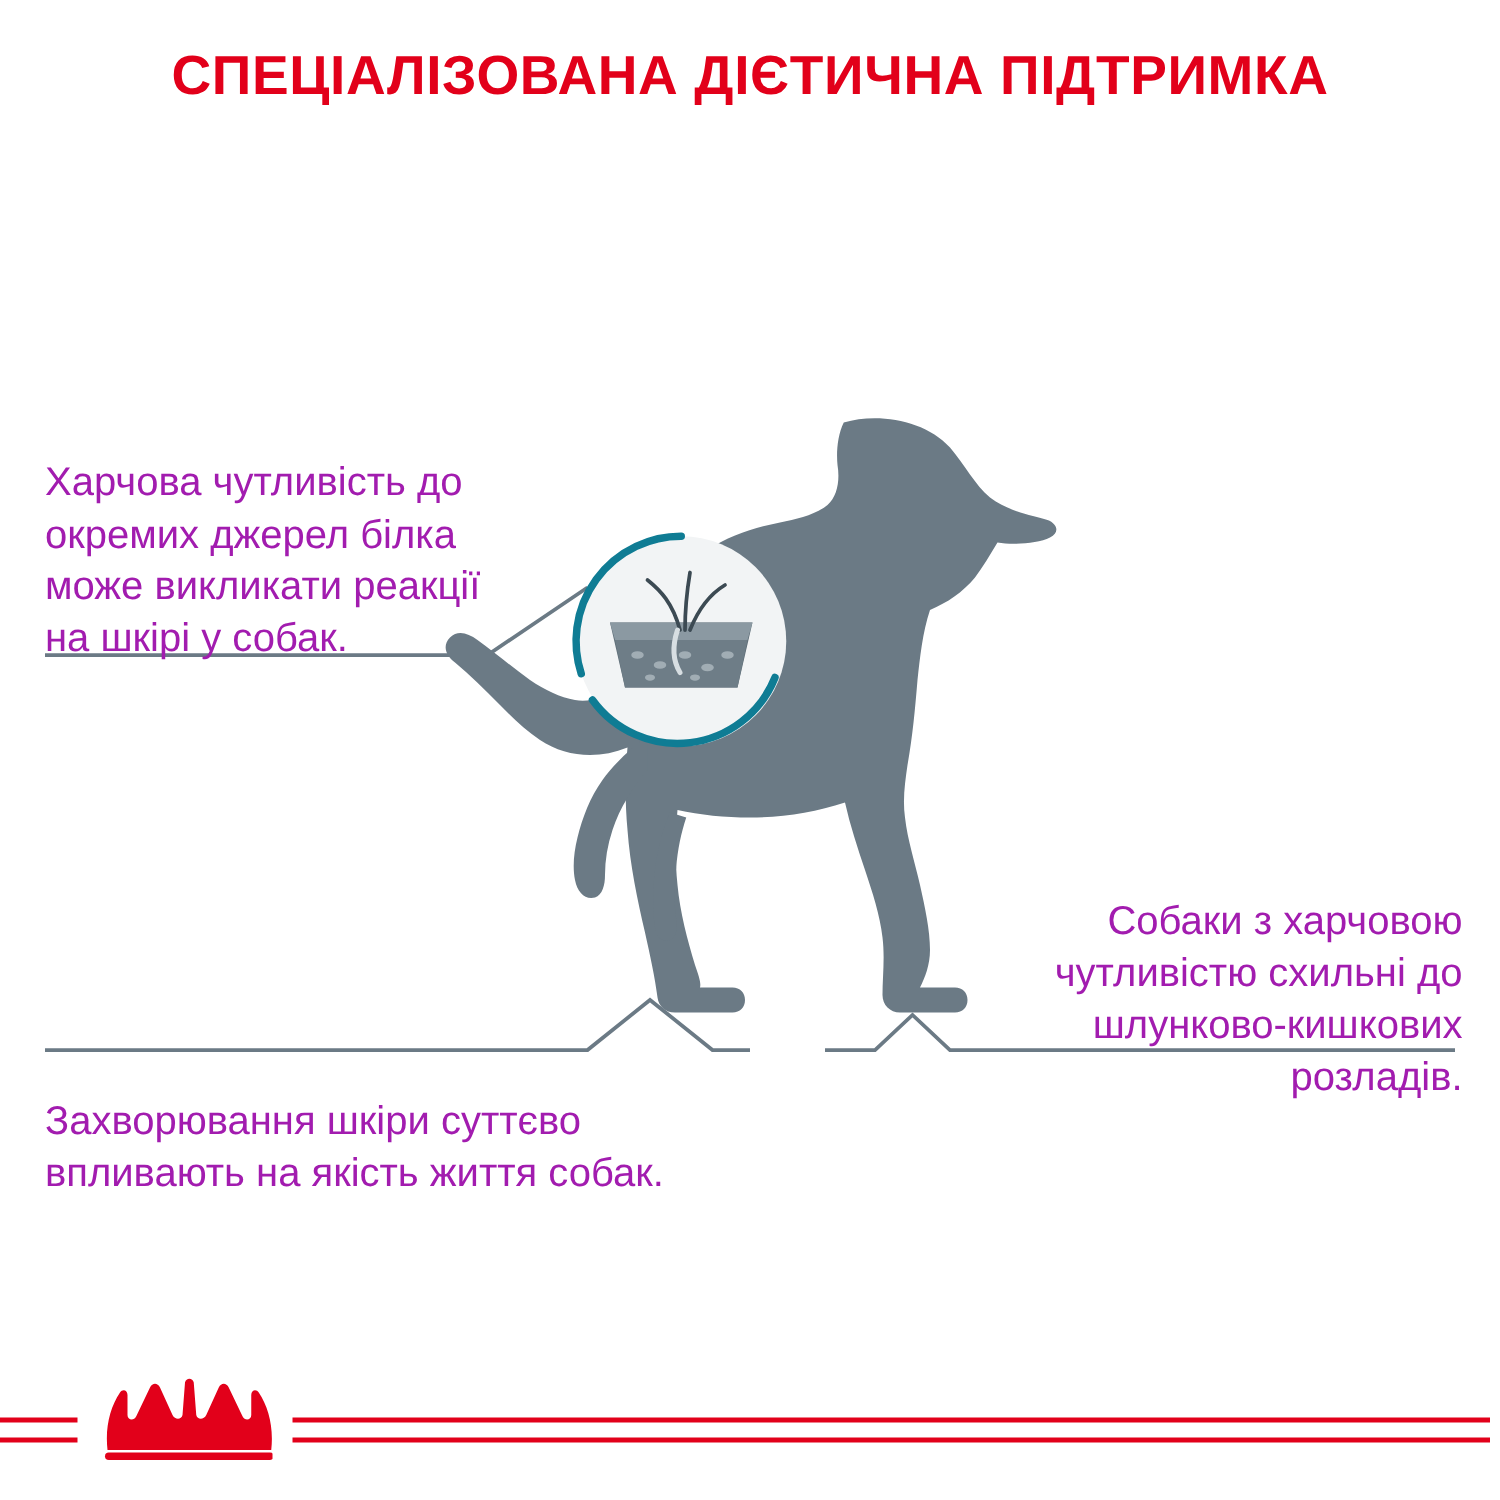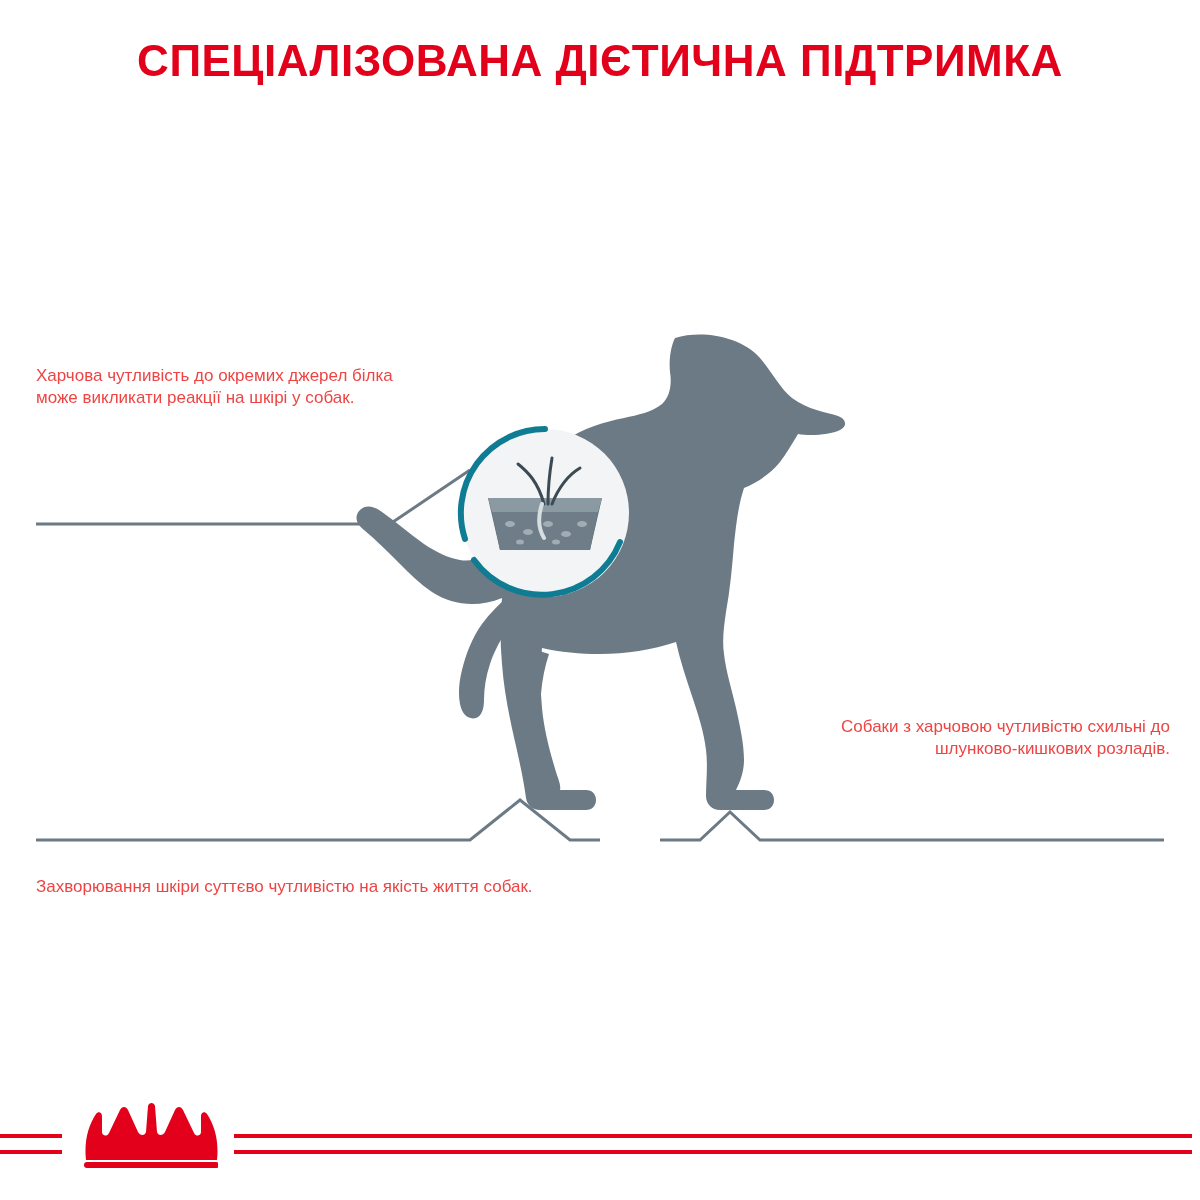--- a/index.html
+++ b/index.html
@@ -56,22 +56,22 @@
     left: 0;
     top: 0;
     width: 1200px;
     height: 1200px;
     pointer-events: none;
   }
 
   
   .callout {
     position: absolute;
-    color: #ef4444;
-    font-size: 17px;
+    color: #a21caf;
+    font-size: 32px;
     line-height: 1.3;
   }
   .callout-1 {
     left: 36px;
     top: 365px;
     width: 390px;
     text-align: left;
   }
   .callout-2 {
     left: 770px;
@@ -229,21 +229,21 @@
           <path d="M100 84 C108 64 118 54 128 48"></path>
         </g>
 
         <path d="M90 84 C86 96 86 108 92 118" stroke="#d7dee2" stroke-width="4" fill="none" stroke-linecap="round"></path>
       </g>
     </svg>
   </div>
 
   <div class="callout callout-1">Харчова чутливість до окремих джерел білка може викликати реакції на шкірі у собак.</div>
   <div class="callout callout-2">Собаки з харчовою чутливістю схильні до шлунково-кишкових розладів.</div>
-  <div class="callout callout-3">Захворювання шкіри суттєво чутливістю на якість життя собак.</div>
+  <div class="callout callout-3">Захворювання шкіри суттєво впливають на якість життя собак.</div>
 
   <div class="footer-band">
     <div class="footer-line-top"></div>
     <div class="footer-line-bottom"></div>
     <div class="crown-mask"></div>
     <div class="crown">
       <svg viewBox="0 0 140 66" xmlns="http://www.w3.org/2000/svg">
         <g fill="#e2001a">
           <path d="M8 58 C6 40 10 24 18 12 C20 9 24 10 24 14 L24 30 C24 34 29 35 31 31 L42 8 C44 4 48 4 50 8 L60 30 C62 34 67 34 68 30 L70 4 C71 0 76 0 77 4 L79 30 C80 34 85 34 87 30 L97 8 C99 4 103 4 105 8 L116 31 C118 35 123 34 123 30 L123 14 C123 10 127 9 129 12 C137 24 141 40 139 58 Z"></path>
           <rect x="6" y="60" width="135" height="6" rx="3"></rect>

